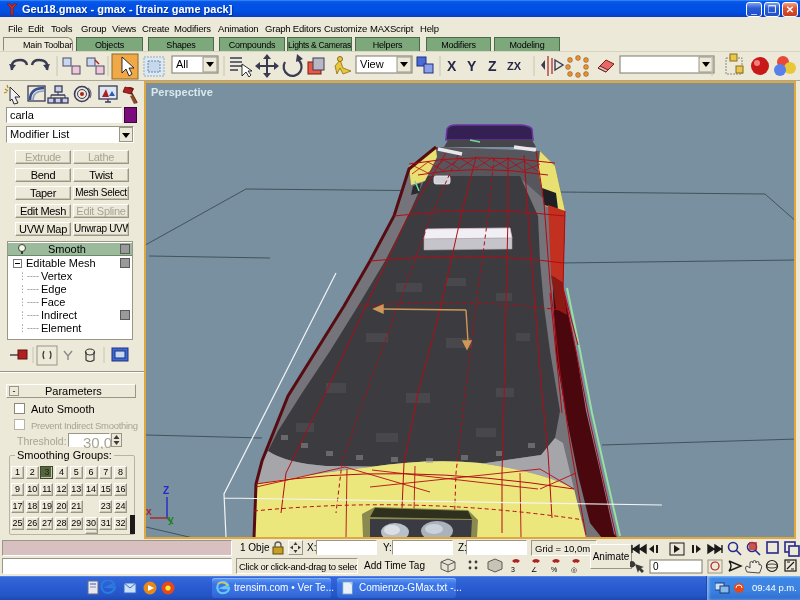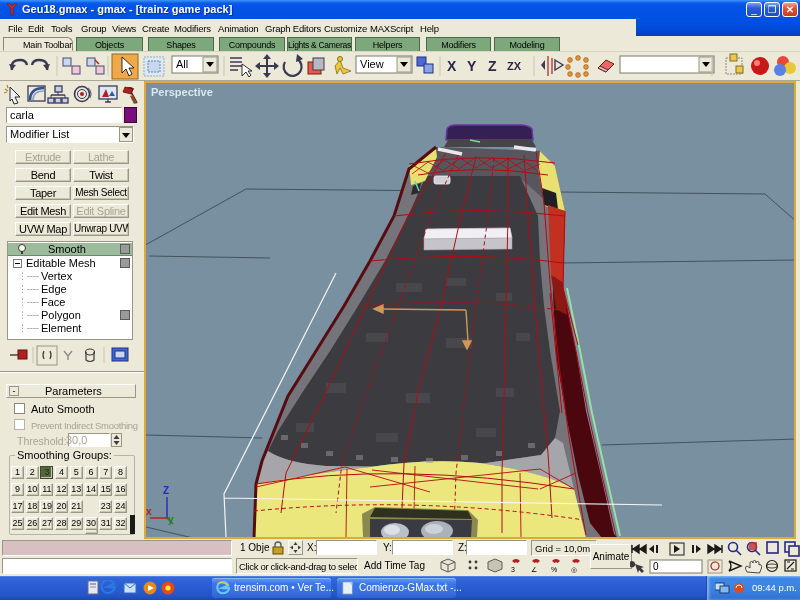--- a/index.html
+++ b/index.html
@@ -1,21 +1,21 @@
 <!DOCTYPE html>
 <html><head>
 <meta charset="utf-8">
 <style>
 *{margin:0;padding:0;box-sizing:border-box;}
 html,body{width:800px;height:600px;overflow:hidden;font-family:"Liberation Sans",sans-serif;}
 #app{position:absolute;left:0;top:0;width:800px;height:600px;background:#ece9d8;}
 .abs{position:absolute;}
 .txt{font-family:"Liberation Sans",sans-serif;color:#000;}
 
-#title{left:0;top:0;width:800px;height:36px;background:linear-gradient(180deg,#3d95ff 0%,#0a59e8 9%,#0453e6 22%,#0050e2 60%,#0149d8 82%,#0b3bbf 100%);}
+#title{left:0;top:0;width:800px;height:17px;background:linear-gradient(180deg,#3d95ff 0%,#0a59e8 9%,#0453e6 22%,#0050e2 60%,#0149d8 82%,#0b3bbf 100%);}
 #title .t{position:absolute;left:22px;top:3px;color:#fff;font-size:11px;font-weight:bold;text-shadow:1px 1px 1px #00319c;letter-spacing:0px;}
 .wbtn{position:absolute;top:2px;width:16px;height:15px;border-radius:3px;border:1px solid #fff;font-size:10px;color:#fff;text-align:center;line-height:13px;}
 
 #menubar{left:0;top:19px;width:636px;height:17px;background:#ece9d8;}
 .mi{position:absolute;top:4px;font-size:9.5px;letter-spacing:-0.2px;color:#000;white-space:nowrap;}
 
 #tabbar{left:0;top:36px;width:800px;height:16px;background:#ece9d8;border-bottom:1px solid #d8d4c4;}
 .tab{position:absolute;top:1px;height:14px;font-size:9px;letter-spacing:-0.2px;text-align:center;line-height:14px;color:#000;white-space:nowrap;overflow:hidden;}
 .tabg{background:#7ca87c;border:1px solid #4a6a4a;border-bottom:none;}
 .taba{background:#ece9d8;border:1px solid #8a8878;border-bottom:1px solid #ece9d8;border-radius:0 6px 0 0;z-index:3;text-align:right;}
@@ -250,21 +250,21 @@
       <div class="srow" style="top:41px;">
           <span style="position:absolute;left:10px;color:#888;font-size:9px;">⋮----</span>
           <span style="position:absolute;left:33px;">Edge</span>
         </div>
       <div class="srow" style="top:54px;">
           <span style="position:absolute;left:10px;color:#888;font-size:9px;">⋮----</span>
           <span style="position:absolute;left:33px;">Face</span>
         </div>
       <div class="srow" style="top:67px;">
           <span style="position:absolute;left:10px;color:#888;font-size:9px;">⋮----</span>
-          <span style="position:absolute;left:33px;">Polygon</span>
+          <span style="position:absolute;left:33px;">Indirect</span>
           <span class="sq"></span>
         </div>
       <div class="srow" style="top:80px;">
           <span style="position:absolute;left:10px;color:#888;font-size:9px;">⋮----</span>
           <span style="position:absolute;left:33px;">Element</span>
         </div>
     </div>
 
     <svg class="abs" style="left:0;top:262px" width="144" height="24" viewBox="0 0 144 24">
       <path d="M10 12 h10" stroke="#3a3a3a" stroke-width="1.4"></path>
@@ -284,21 +284,21 @@
     <div class="abs" style="left:6px;top:303px;width:130px;height:14px;background:#ece9d8;border:1px solid #fff;border-right-color:#9a9687;border-bottom-color:#9a9687;">
       <div class="abs" style="left:2px;top:1px;width:10px;height:10px;background:#ece9d8;border:1px solid #9a9687;font-size:9px;line-height:8px;text-align:center;">-</div>
       <div class="abs txt" style="left:38px;top:0px;font-size:11px;">Parameters</div>
     </div>
     <div class="chk abs" style="left:14px;top:322px;"></div>
     <div class="abs txt" style="left:31px;top:322px;font-size:11px;white-space:nowrap;">Auto Smooth</div>
     <div class="chk abs" style="left:14px;top:338px;border-color:#b8b4a4;"></div>
     <div class="abs txt" style="left:31px;top:339px;font-size:9.5px;letter-spacing:-0.3px;color:#a8a494;white-space:nowrap;">Prevent Indirect Smoothing</div>
     <div class="abs txt" style="left:17px;top:354px;font-size:10.5px;color:#a8a494;">Threshold:</div>
     <div class="abs sunk" style="left:68px;top:352px;width:42px;height:14px;"></div>
-    <div class="abs txt" style="left:66px;top:353px;font-size:11px;color:#a8a494;">30,0</div>
+    <div class="abs txt" style="left:83px;top:353px;font-size:15px;color:#a8a494;">30,0</div>
     <div class="abs" style="left:111px;top:352px;width:11px;height:14px;background:#ece9d8;border:1px solid #9a9687;"></div>
     <svg class="abs" style="left:112px;top:354px" width="9" height="10">
         <path d="M4.5 0 l3 4 h-6 z M4.5 10 l3 -4 h-6 z" fill="#3a3a3a"></path>
       </svg>
 
     <div class="abs" style="left:9px;top:374px;width:126px;height:80px;border:1px solid #b8b4a4;border-radius:2px;"></div>
     <div class="abs txt" style="left:15px;top:368px;font-size:11px;background:#ece9d8;padding:0 2px;">Smoothing Groups:</div>
     <div id="sgrid">
         <div class="gbtn" style="left: 11px; top: 385px;">1</div>
         <div class="gbtn" style="left: 25.7px; top: 385px;">2</div>

